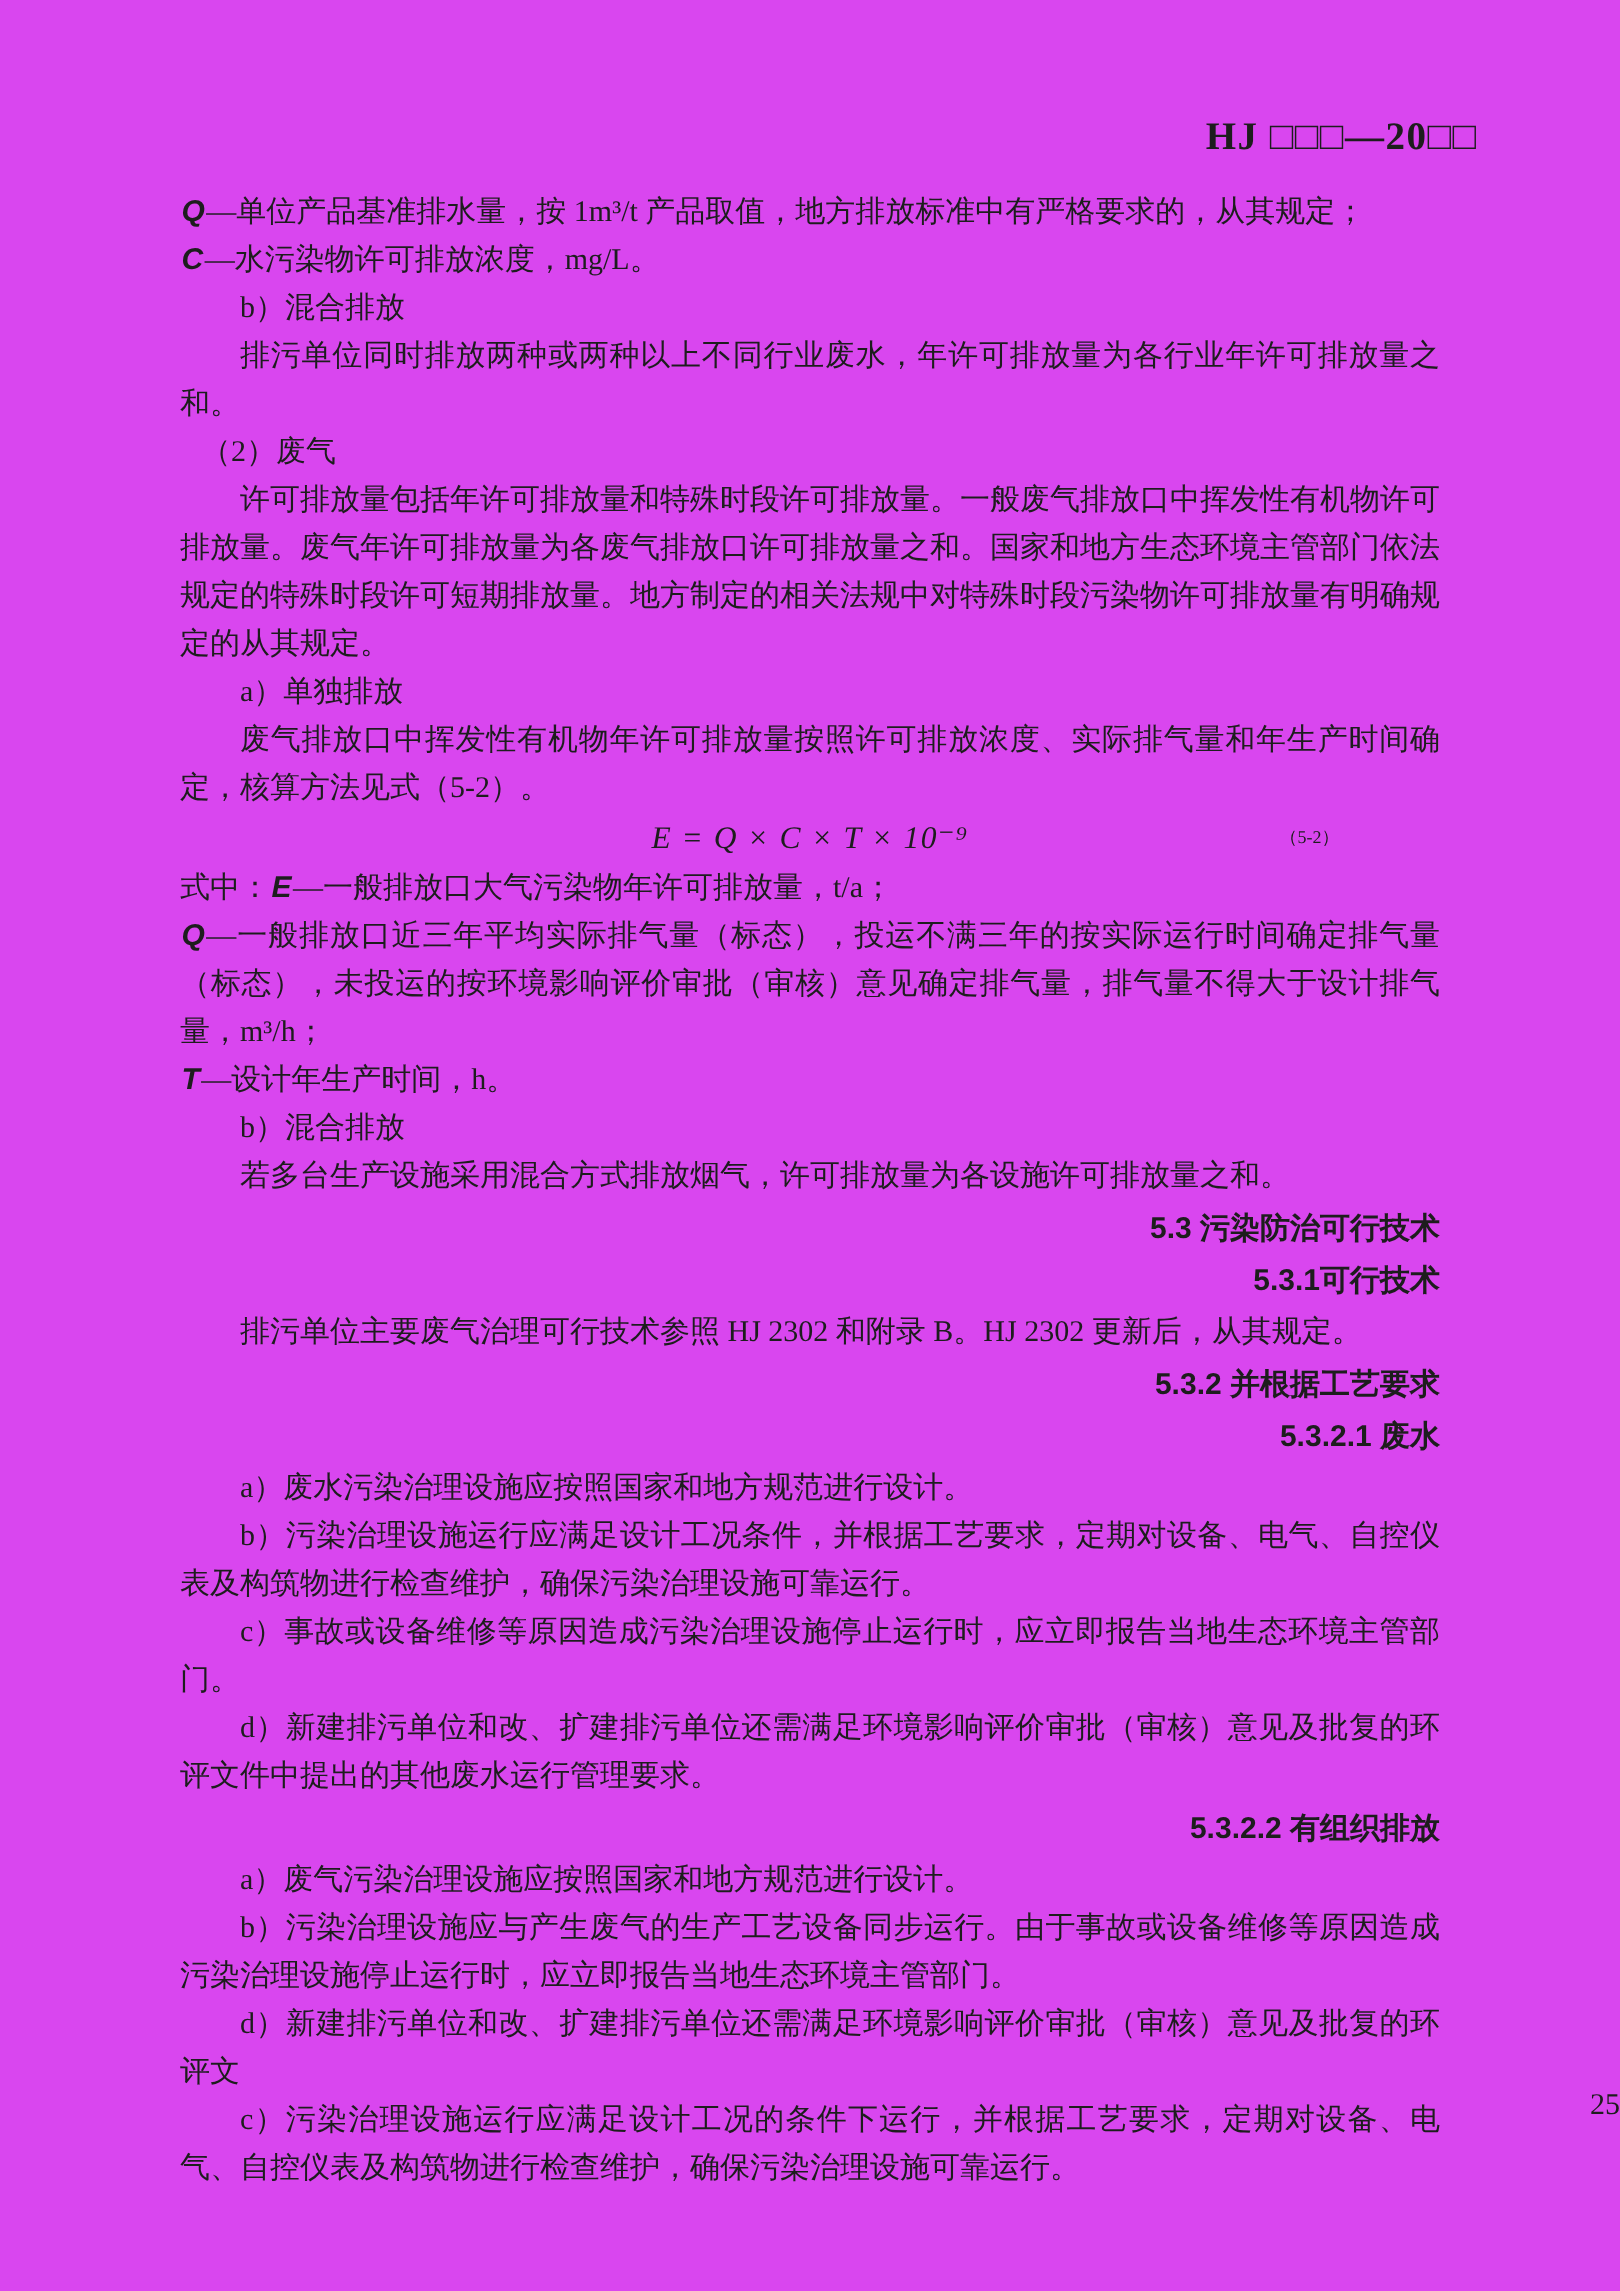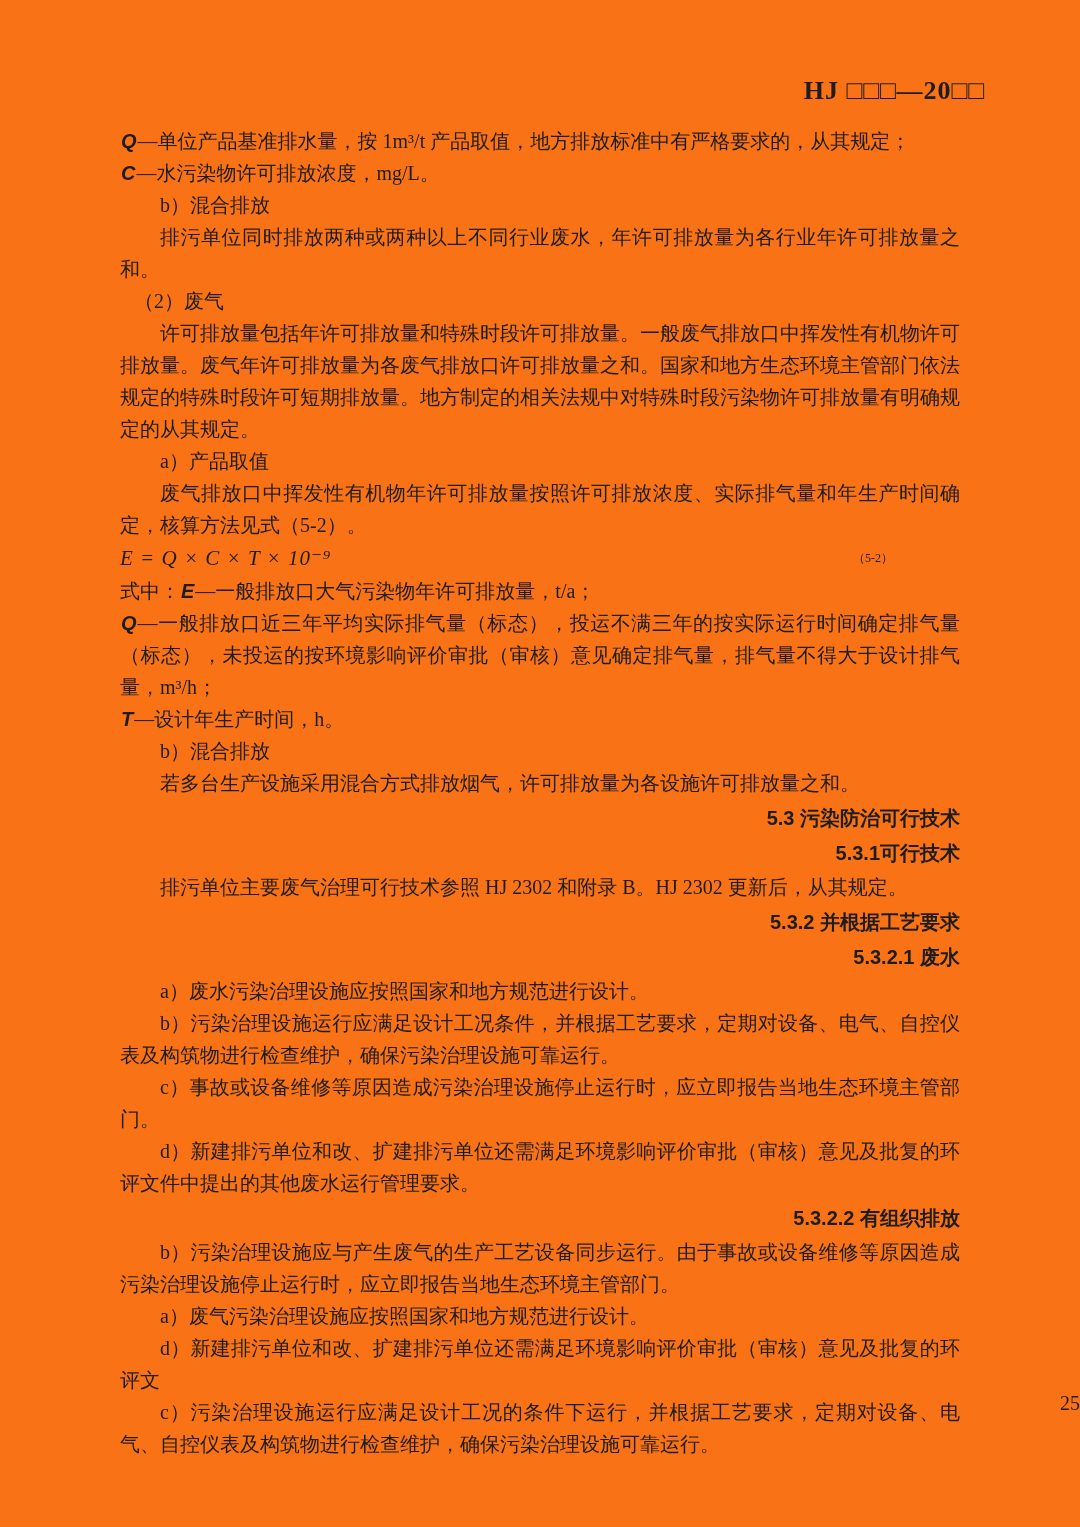--- a/index.html
+++ b/index.html
@@ -1,19 +1,19 @@
 <!DOCTYPE html>
 <html lang="zh"><head>
 <meta charset="utf-8">
 <style>
   html,body{margin:0;padding:0;background:#ffffff;}
   .page{
     position:relative;
     width:1080px;height:1527px;
-    background:#f97316;
+    background:#d946ef;
     color:#1d1d1d;
     font-family:"Liberation Serif","DejaVu Serif",serif;
     overflow:hidden;
   }
   .header{
     position:absolute;top:76px;right:95px;
     font-weight:bold;font-size:26px;letter-spacing:1px;
     font-family:"Liberation Serif","DejaVu Serif",serif;
     white-space:nowrap;
   }
@@ -34,21 +34,21 @@
     font-family:"Liberation Sans","DejaVu Sans",sans-serif;
     padding:0 1px;
   }
   .h{
     font-family:"Liberation Sans","DejaVu Sans",sans-serif;
     font-weight:bold;font-size:20px;
     margin:3px 0 2px !important;
     text-align:right;
   }
   .formula-row{
-    position:relative;text-align:left;
+    position:relative;text-align:center;
     margin:1px 0;
   }
   .formula-expr{
     font-style:italic;
     font-family:"Liberation Serif","DejaVu Serif",serif;
     font-size:21px;letter-spacing:1px;
   }
   .formula-label{
     position:absolute;right:67px;top:0;
     font-style:normal;font-size:12px;
@@ -64,38 +64,38 @@
 <div class="page">
   <div class="header">HJ □□□—20□□</div>
 
   <main class="content" id="doc-content">
       <p class="def def3"><i class="var">Q</i>—单位产品基准排水量，按 1m³/t 产品取值，地方排放标准中有严格要求的，从其规定；</p>
       <p class="def def3"><i class="var">C</i>—水污染物许可排放浓度，mg/L。</p>
       <p class="para">b）混合排放</p>
       <p class="para">排污单位同时排放两种或两种以上不同行业废水，年许可排放量为各行业年许可排放量之和。</p>
       <p class="num-item">（2）废气</p>
       <p class="para">许可排放量包括年许可排放量和特殊时段许可排放量。一般废气排放口中挥发性有机物许可排放量。废气年许可排放量为各废气排放口许可排放量之和。国家和地方生态环境主管部门依法规定的特殊时段许可短期排放量。地方制定的相关法规中对特殊时段污染物许可排放量有明确规定的从其规定。</p>
-      <p class="para">a）产品取值</p>
+      <p class="para">a）单独排放</p>
       <p class="para">废气排放口中挥发性有机物年许可排放量按照许可排放浓度、实际排气量和年生产时间确定，核算方法见式（5-2）。</p>
       <div class="formula-row"><span class="formula-expr">E = Q × C × T × 10⁻⁹</span><span class="formula-label">（5-2）</span></div>
       <p class="where"><span>式中：</span><i class="var">E</i>—一般排放口大气污染物年许可排放量，t/a；</p>
       <p class="def def2"><i class="var">Q</i>—一般排放口近三年平均实际排气量（标态），投运不满三年的按实际运行时间确定排气量（标态），未投运的按环境影响评价审批（审核）意见确定排气量，排气量不得大于设计排气量，m³/h；</p>
       <p class="def def2"><i class="var">T</i>—设计年生产时间，h。</p>
       <p class="para">b）混合排放</p>
       <p class="para">若多台生产设施采用混合方式排放烟气，许可排放量为各设施许可排放量之和。</p>
       <h2 class="h">5.3 污染防治可行技术</h2>
       <h3 class="h">5.3.1可行技术</h3>
       <p class="para">排污单位主要废气治理可行技术参照 HJ 2302 和附录 B。HJ 2302 更新后，从其规定。</p>
       <h3 class="h">5.3.2 并根据工艺要求</h3>
       <h4 class="h">5.3.2.1 废水</h4>
       <p class="para">a）废水污染治理设施应按照国家和地方规范进行设计。</p>
       <p class="para">b）污染治理设施运行应满足设计工况条件，并根据工艺要求，定期对设备、电气、自控仪表及构筑物进行检查维护，确保污染治理设施可靠运行。</p>
       <p class="para">c）事故或设备维修等原因造成污染治理设施停止运行时，应立即报告当地生态环境主管部门。</p>
       <p class="para">d）新建排污单位和改、扩建排污单位还需满足环境影响评价审批（审核）意见及批复的环评文件中提出的其他废水运行管理要求。</p>
       <h4 class="h">5.3.2.2 有组织排放</h4>
+      <p class="para">a）废气污染治理设施应按照国家和地方规范进行设计。</p>
       <p class="para">b）污染治理设施应与产生废气的生产工艺设备同步运行。由于事故或设备维修等原因造成污染治理设施停止运行时，应立即报告当地生态环境主管部门。</p>
-      <p class="para">a）废气污染治理设施应按照国家和地方规范进行设计。</p>
       <p class="para">d）新建排污单位和改、扩建排污单位还需满足环境影响评价审批（审核）意见及批复的环评文</p>
       <p class="para">c）污染治理设施运行应满足设计工况的条件下运行，并根据工艺要求，定期对设备、电气、自控仪表及构筑物进行检查维护，确保污染治理设施可靠运行。</p>
     </main>
 
   <div class="pageno">25</div>
 </div>
 
 </body></html>

